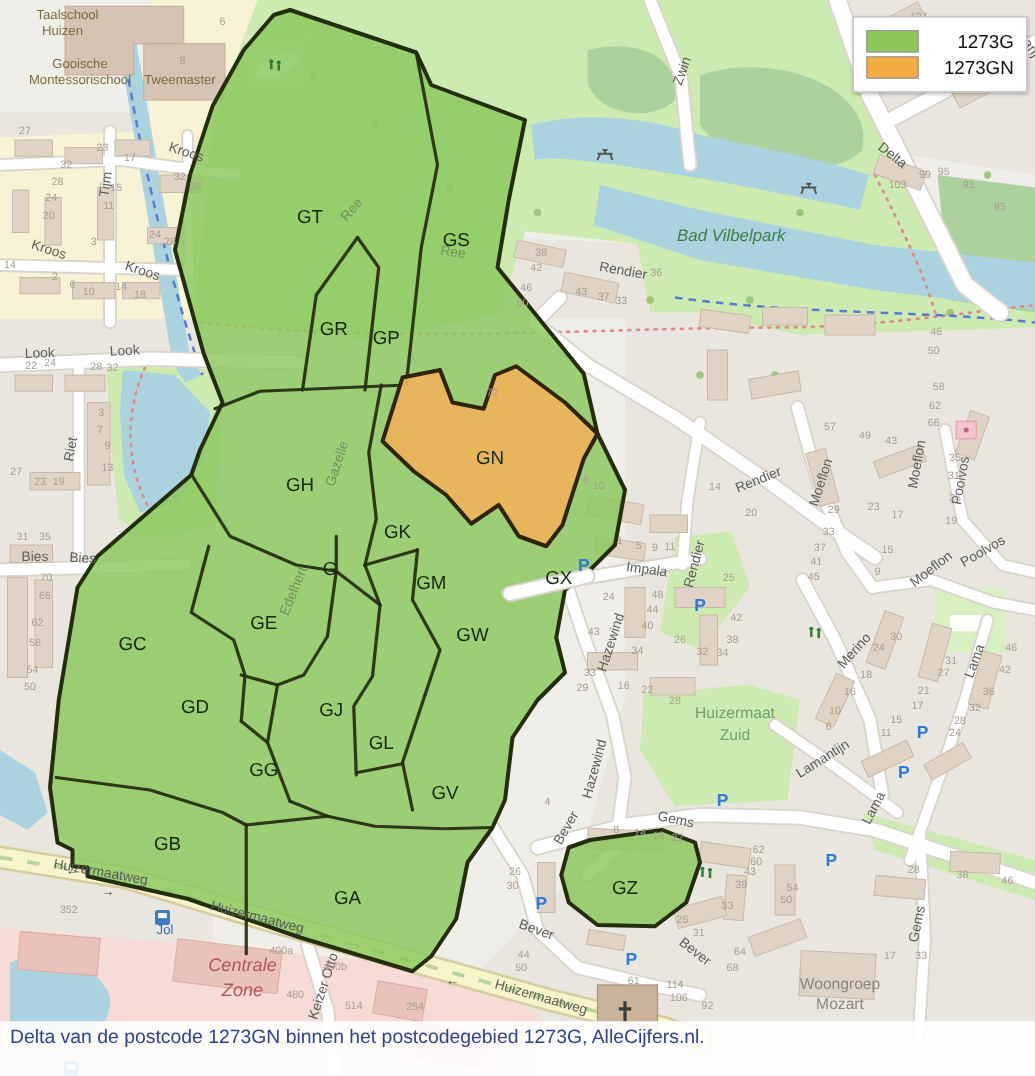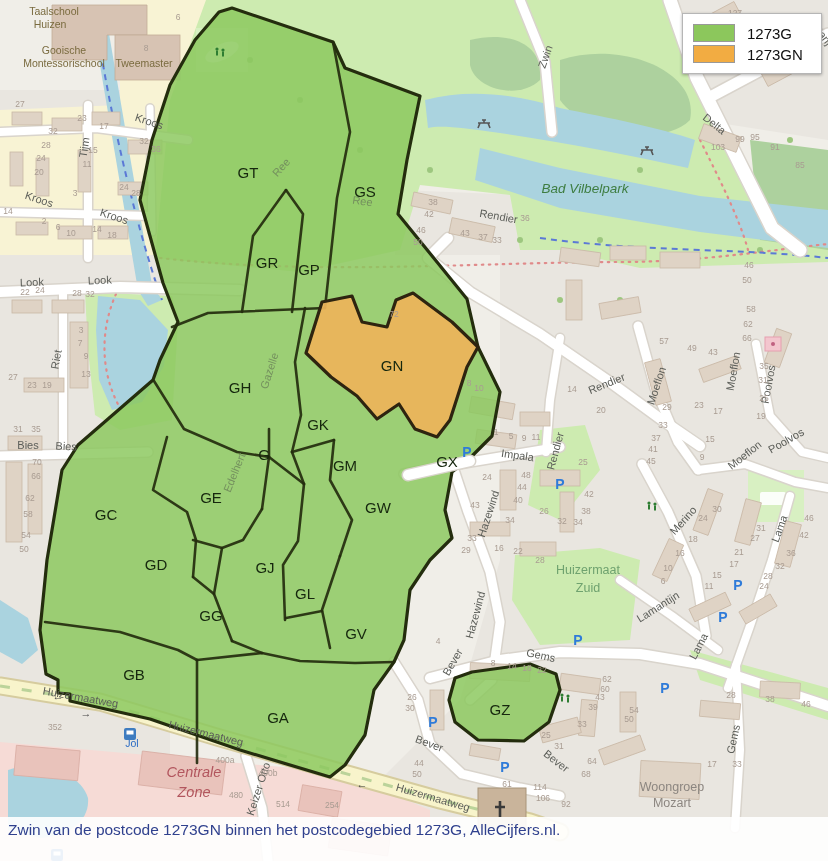--- a/index.html
+++ b/index.html
@@ -37,21 +37,21 @@
   .sl.area{fill:#8C8680;font-size:12.5px;}
   .sl.retail{fill:#B2565E;font-style:italic;font-size:14.5px;}
   .sl.school{fill:#7A6B3F;font-size:10.5px;}
   .sl.blue{fill:#2B6CC4;font-size:10.5px;}
   .hn{font-size:8.5px;fill:#A99C92;text-anchor:middle;}
   .rl{font-size:15px;fill:#16270E;text-anchor:middle;}
   .pk{font-size:14px;fill:#2F7BD9;font-weight:bold;text-anchor:middle;}
   .arrow{font-size:11px;fill:#454545;text-anchor:middle;}
   
   #legend{position:absolute;right:6px;top:13px;background:#FFFFFF;border:1px solid #B6B6B6;
-          box-shadow:0 1px 3px rgba(0,0,0,.3);padding:7px 10px;z-index:5;}
+          box-shadow:0 1px 3px rgba(0,0,0,.3);padding:7px 10px;z-index:5;text-align:right;}
   .lrow{display:flex;align-items:center;gap:12px;margin:3px 0;}
   .swatch{width:40px;height:16px;border:1px solid #999;}
   .llabel{font-size:15px;color:#111;min-width:64px;}
   
   #caption{position:absolute;left:0;right:0;bottom:0;height:44px;z-index:6;
            background:rgba(255,255,255,.9);padding:3px 8px 0 8px;box-sizing:border-box;
            color:#30418E;font-size:15.5px;line-height:19px;}
 </style>
 </head>
 <body>
@@ -579,15 +579,15 @@
       <div class="swatch" id="sw0" style="background: rgb(140, 199, 92);"></div>
       <div class="llabel">1273G</div>
     </div>
     <div class="lrow">
       <div class="swatch" id="sw1" style="background: rgb(242, 172, 66);"></div>
       <div class="llabel">1273GN</div>
     </div>
   </div>
 
   <div id="caption">
-    <div>Zwin van de postcode 1273GN binnen het postcodegebied 1273G, AlleCijfers.nl.</div>
+    <div>Delta van de postcode 1273GN binnen het postcodegebied 1273G, AlleCijfers.nl.</div>
   </div>
 </div>
 
 </body></html>

